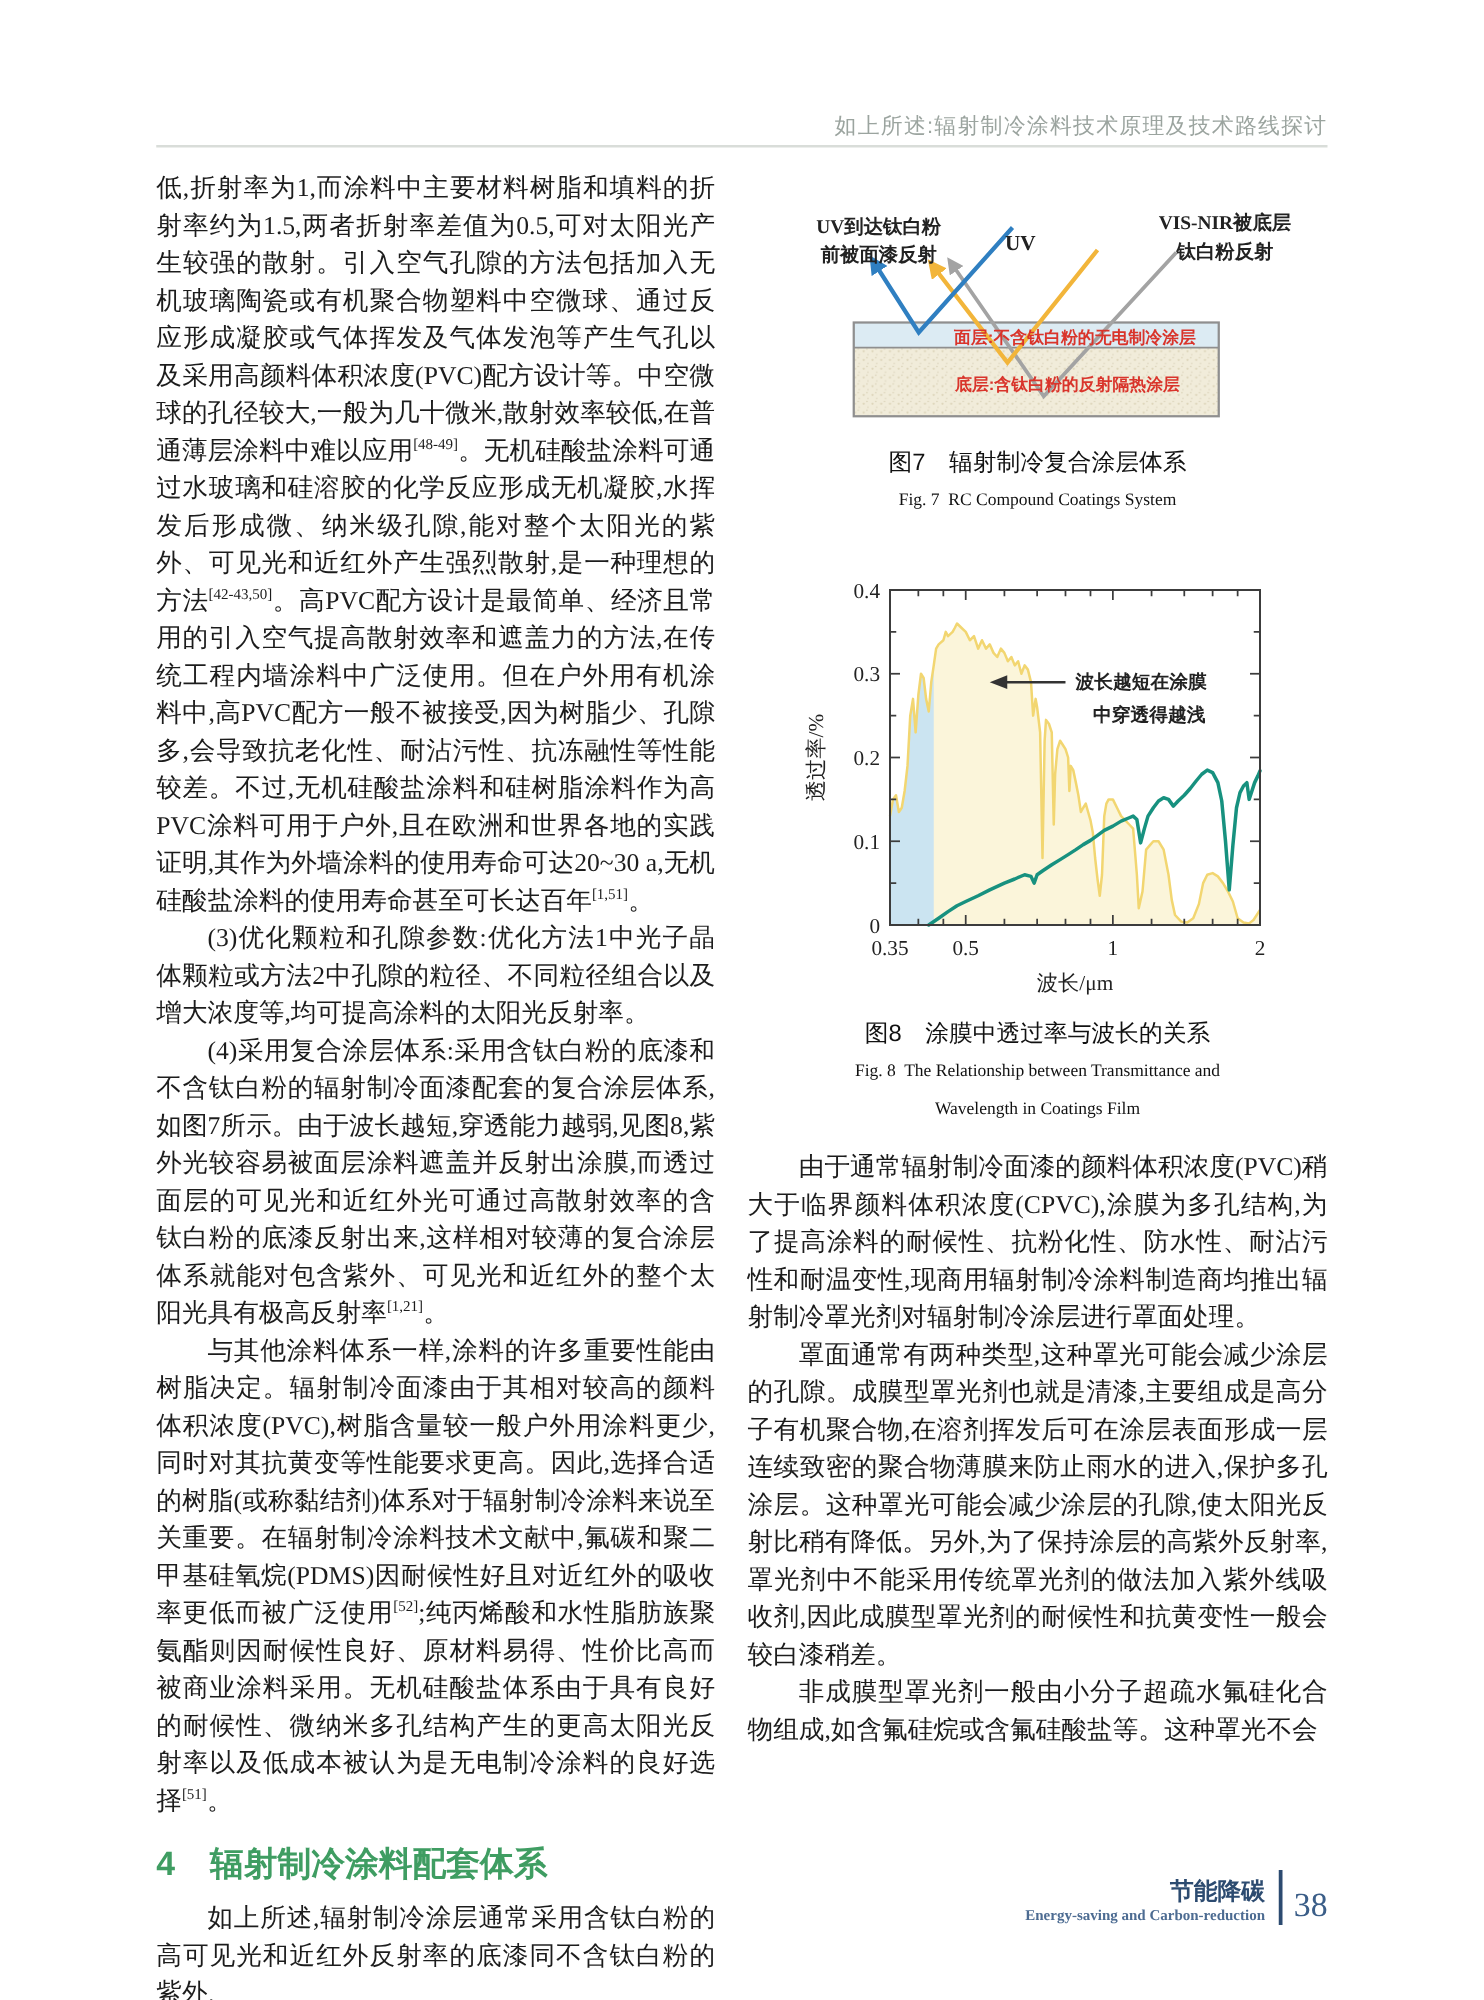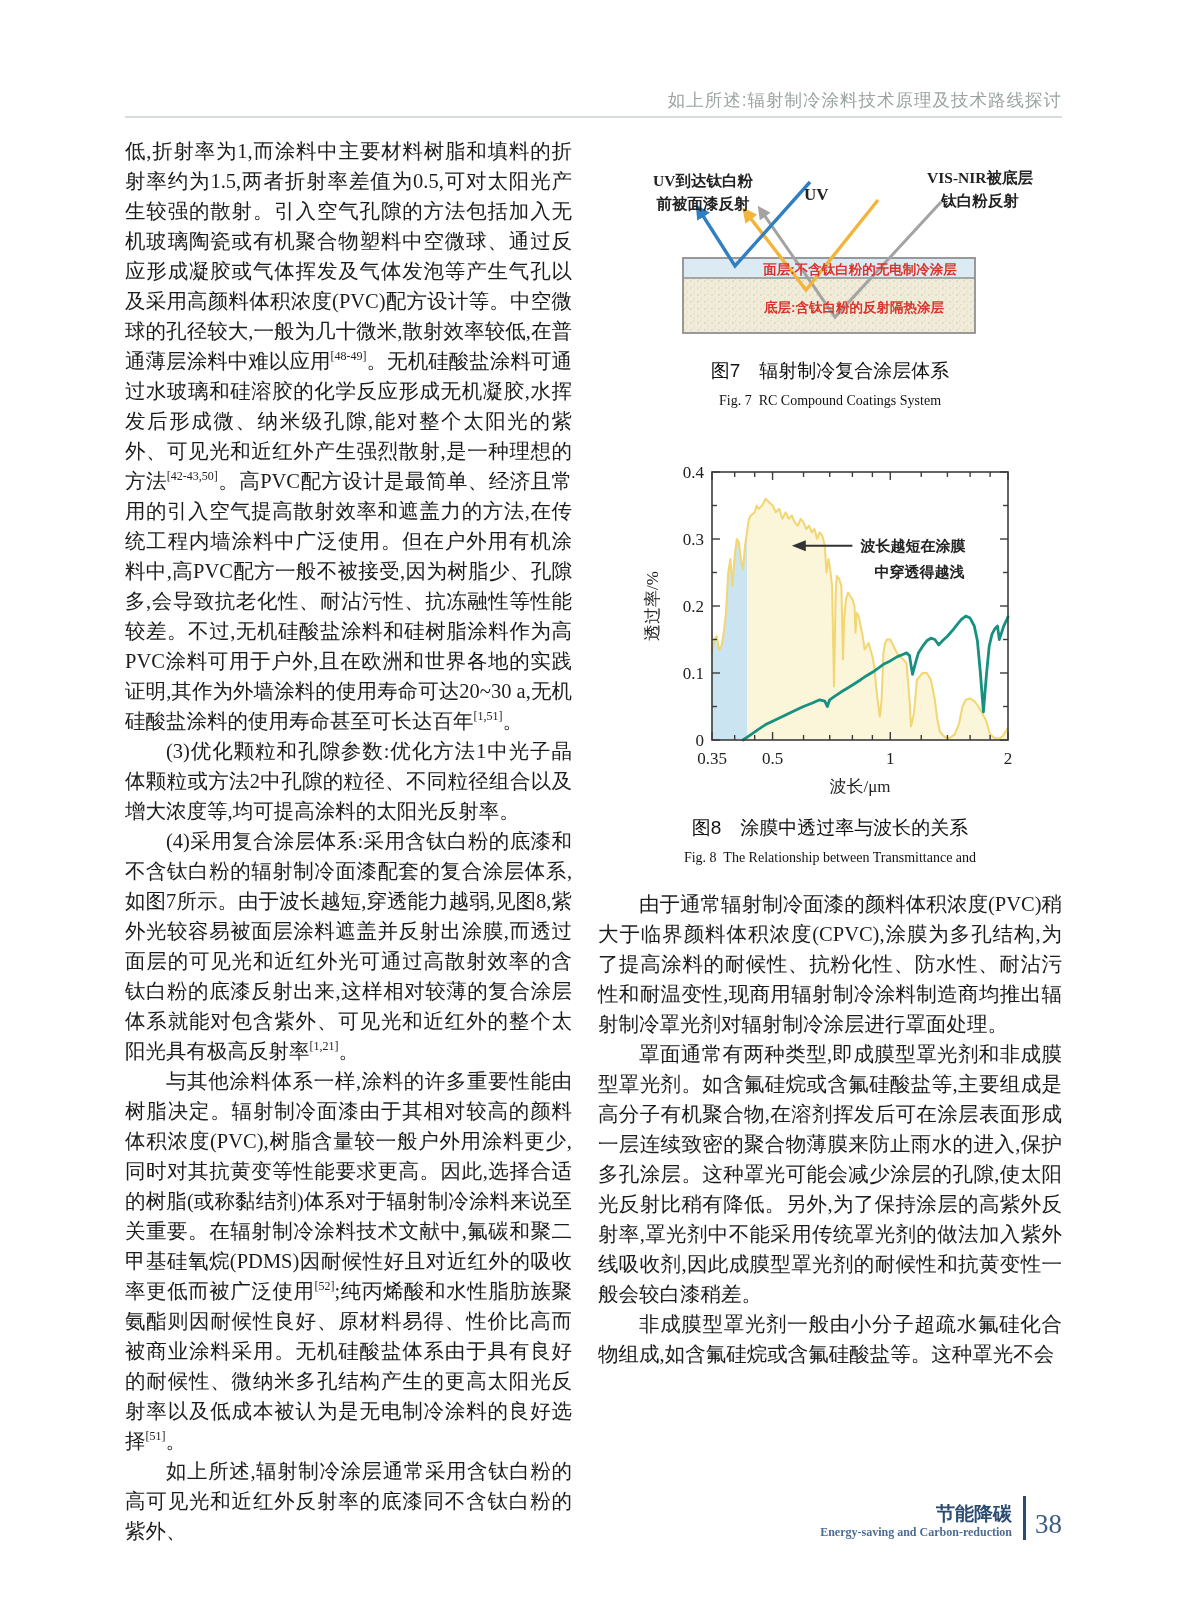--- a/index.html
+++ b/index.html
@@ -56,20 +56,21 @@
 <body>
 
 <div class="runningHeader">如上所述:辐射制冷涂料技术原理及技术路线探讨</div>
 <div class="headerRule"></div>
 
 <div class="col colLeft" id="leftCol">
     <p class="bodyP">低,折射率为1,而涂料中主要材料树脂和填料的折射率约为1.5,两者折射率差值为0.5,可对太阳光产生较强的散射。引入空气孔隙的方法包括加入无机玻璃陶瓷或有机聚合物塑料中空微球、通过反应形成凝胶或气体挥发及气体发泡等产生气孔以及采用高颜料体积浓度(PVC)配方设计等。中空微球的孔径较大,一般为几十微米,散射效率较低,在普通薄层涂料中难以应用<sup>[48-49]</sup>。无机硅酸盐涂料可通过水玻璃和硅溶胶的化学反应形成无机凝胶,水挥发后形成微、纳米级孔隙,能对整个太阳光的紫外、可见光和近红外产生强烈散射,是一种理想的方法<sup>[42-43,50]</sup>。高PVC配方设计是最简单、经济且常用的引入空气提高散射效率和遮盖力的方法,在传统工程内墙涂料中广泛使用。但在户外用有机涂料中,高PVC配方一般不被接受,因为树脂少、孔隙多,会导致抗老化性、耐沾污性、抗冻融性等性能较差。不过,无机硅酸盐涂料和硅树脂涂料作为高PVC涂料可用于户外,且在欧洲和世界各地的实践证明,其作为外墙涂料的使用寿命可达20~30 a,无机硅酸盐涂料的使用寿命甚至可长达百年<sup>[1,51]</sup>。</p>
     <p class="bodyP indent">(3)优化颗粒和孔隙参数:优化方法1中光子晶体颗粒或方法2中孔隙的粒径、不同粒径组合以及增大浓度等,均可提高涂料的太阳光反射率。</p>
     <p class="bodyP indent">(4)采用复合涂层体系:采用含钛白粉的底漆和不含钛白粉的辐射制冷面漆配套的复合涂层体系,如图7所示。由于波长越短,穿透能力越弱,见图8,紫外光较容易被面层涂料遮盖并反射出涂膜,而透过面层的可见光和近红外光可通过高散射效率的含钛白粉的底漆反射出来,这样相对较薄的复合涂层体系就能对包含紫外、可见光和近红外的整个太阳光具有极高反射率<sup>[1,21]</sup>。</p>
     <p class="bodyP indent">与其他涂料体系一样,涂料的许多重要性能由树脂决定。辐射制冷面漆由于其相对较高的颜料体积浓度(PVC),树脂含量较一般户外用涂料更少,同时对其抗黄变等性能要求更高。因此,选择合适的树脂(或称黏结剂)体系对于辐射制冷涂料来说至关重要。在辐射制冷涂料技术文献中,氟碳和聚二甲基硅氧烷(PDMS)因耐候性好且对近红外的吸收率更低而被广泛使用<sup>[52]</sup>;纯丙烯酸和水性脂肪族聚氨酯则因耐候性良好、原材料易得、性价比高而被商业涂料采用。无机硅酸盐体系由于具有良好的耐候性、微纳米多孔结构产生的更高太阳光反射率以及低成本被认为是无电制冷涂料的良好选择<sup>[51]</sup>。</p>
+    <div class="sectionHeading"><span class="secNum">4</span><span class="secTitle">辐射制冷涂料配套体系</span></div>
     <p class="bodyP indent">如上所述,辐射制冷涂层通常采用含钛白粉的高可见光和近红外反射率的底漆同不含钛白粉的紫外、</p>
   </div>
 
 <div class="col colRight">
 
   <div class="figWrap">
     <svg class="fig7svg" width="464" height="200" viewBox="0 0 464 200">
       <defs>
         <pattern id="speck" width="7" height="7" patternUnits="userSpaceOnUse">
           <rect width="7" height="7" fill="#f1ecda"></rect>
@@ -173,25 +174,26 @@
         <line x1="368" y1="45.50000000000003" x2="363" y2="45.50000000000003" stroke="#3c3c3c" stroke-width="1.4"></line>
         <line x1="212.3908014630082" y1="85.70000000000005" x2="163.81843045254234" y2="85.70000000000005" stroke="#333" stroke-width="2"></line>
         <path d="M151.81843045254234,85.70000000000005 l14,-5.5 l0,11 Z" fill="#333"></path>
         <text x="220.3908014630082" y="90.70000000000005" class="annoText">波长越短在涂膜</text>
         <text x="234.3908014630082" y="116.70000000000005" class="annoText">中穿透得越浅</text>
         <text x="18" y="146" text-anchor="middle" class="axisTitle" transform="rotate(-90 18 146)">透过率/%</text>
         <text x="220" y="332" text-anchor="middle" class="axisTitle">波长/μm</text>
       </svg>
     <div class="capZh cap8">图8　涂膜中透过率与波长的关系</div>
     <div class="capEn">Fig. 8  The Relationship between Transmittance and</div>
+    <div class="capEn">Wavelength in Coatings Film</div>
   </div>
 
   <div class="rcBottom" id="rcBottom">
       <p class="bodyP indent">由于通常辐射制冷面漆的颜料体积浓度(PVC)稍大于临界颜料体积浓度(CPVC),涂膜为多孔结构,为了提高涂料的耐候性、抗粉化性、防水性、耐沾污性和耐温变性,现商用辐射制冷涂料制造商均推出辐射制冷罩光剂对辐射制冷涂层进行罩面处理。</p>
-      <p class="bodyP indent">罩面通常有两种类型,即成膜型罩光剂和非成膜型罩光剂。如含氟硅烷或含氟硅酸盐等,主要组成是高分子有机聚合物,在溶剂挥发后可在涂层表面形成一层连续致密的聚合物薄膜来防止雨水的进入,保护多孔涂层。这种罩光可能会减少涂层的孔隙,使太阳光反射比稍有降低。另外,为了保持涂层的高紫外反射率,罩光剂中不能采用传统罩光剂的做法加入紫外线吸收剂,因此成膜型罩光剂的耐候性和抗黄变性一般会较白漆稍差。</p>
+      <p class="bodyP indent">罩面通常有两种类型,这种罩光可能会减少涂层的孔隙。成膜型罩光剂也就是清漆,主要组成是高分子有机聚合物,在溶剂挥发后可在涂层表面形成一层连续致密的聚合物薄膜来防止雨水的进入,保护多孔涂层。这种罩光可能会减少涂层的孔隙,使太阳光反射比稍有降低。另外,为了保持涂层的高紫外反射率,罩光剂中不能采用传统罩光剂的做法加入紫外线吸收剂,因此成膜型罩光剂的耐候性和抗黄变性一般会较白漆稍差。</p>
       <p class="bodyP indent">非成膜型罩光剂一般由小分子超疏水氟硅化合物组成,如含氟硅烷或含氟硅酸盐等。这种罩光不会</p>
     </div>
 </div>
 
 <div class="footer">
   <div class="fNames">
     <div class="fZh">节能降碳</div>
     <div class="fEn">Energy-saving and Carbon-reduction</div>
   </div>
   <div class="fBar"></div>

